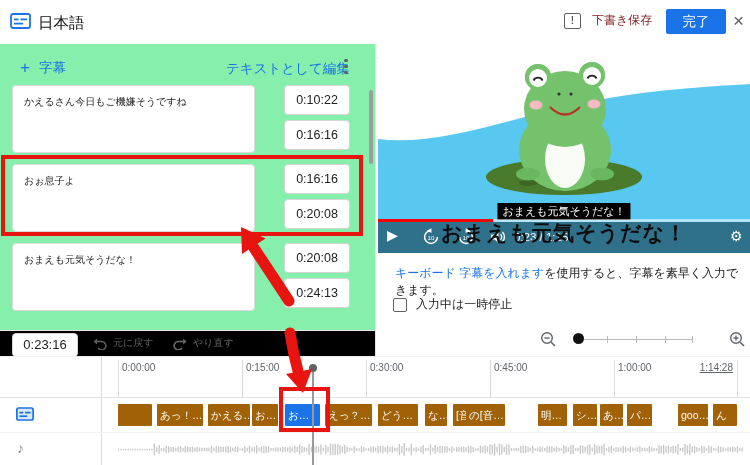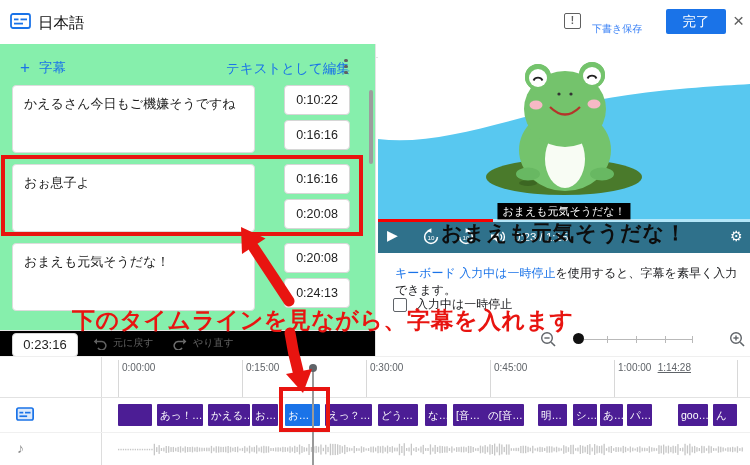--- a/index.html
+++ b/index.html
@@ -5,34 +5,34 @@
   * { margin:0; padding:0; box-sizing:border-box; }
   html,body { background:#fff; }
   body { font-family:"Liberation Sans","DejaVu Sans",sans-serif; color:#1f1f1f; }
   .app { position:relative; width:750px; height:465px; background:#fff; overflow:hidden; }
 
   
   .header { position:absolute; left:0; top:0; width:750px; height:58px; background:#fff; border-bottom:1px solid #e3e3e3; }
   .hdr-cap-icon { position:absolute; left:10px; top:13px; }
   .hdr-title { position:absolute; left:38px; top:13px; font-size:15.5px; color:#0f0f0f; }
   .feedback-icon { position:absolute; left:564px; top:13px; width:17px; height:16px; border:1.6px solid #606060; border-radius:2px; color:#606060; font-size:10px; font-weight:bold; text-align:center; line-height:13px; }
-  .save-draft { position:absolute; left:592px; top:22px; font-size:10px; color:#3b82f6; font-weight:500; cursor:pointer; }
+  .save-draft { position:absolute; left:592px; top:12px; font-size:12px; color:#7f1d1d; font-weight:500; cursor:pointer; }
   .done-btn { position:absolute; left:666px; top:9px; width:60px; height:25px; background:#1a73e8; color:#fff; font-size:13.5px; font-weight:500; text-align:center; line-height:25px; border-radius:2px; cursor:pointer; }
   .close-x { position:absolute; left:733px; top:9px; font-size:19px; color:#606060; line-height:24px; cursor:pointer; }
 
   
   .left-panel { position:absolute; left:0; top:44px; width:375px; height:286px; background:#86efac; }
   .add-sub { position:absolute; left:20px; top:14px; color:#1a73e8; font-size:13.5px; font-weight:500; cursor:pointer; }
   .add-sub .plus { font-size:17px; font-weight:400; margin-right:9px; vertical-align:-1px; }
   .edit-as-text { position:absolute; left:226px; top:16px; color:#1a73e8; font-size:13.5px; font-weight:500; cursor:pointer; }
   .more-dots { position:absolute; left:339px; top:12px; width:14px; height:22px; cursor:pointer; text-align:center; }
   .more-dots i { display:block; width:3.5px; height:3.5px; border-radius:50%; background:#606060; margin:2.6px auto; }
   .sub-list { position:absolute; left:0; top:41px; width:375px; }
   .entry { position:relative; display:flex; margin-bottom:11px; }
-  .entry-text { margin-left:12px; width:243px; height:68px; border:1px solid #dcdcdc; border-radius:4px; padding:9px 11px; font-size:13px; color:#222; line-height:1.35; background:#fff; }
+  .entry-text { margin-left:12px; width:243px; height:68px; border:1px solid #dcdcdc; border-radius:4px; padding:9px 11px; font-size:10px; color:#222; line-height:1.35; background:#fff; }
   .entry-times { margin-left:29px; width:66px; display:flex; flex-direction:column; }
   .time-box { width:66px; height:30px; border:1px solid #d6d6d6; border-radius:4px; font-size:12.5px; color:#222; text-align:center; line-height:28px; background:#fff; }
   .time-box + .time-box { margin-top:5px; }
   .panel-scrollbar { position:absolute; left:369px; top:46px; width:4px; height:74px; background:#9d9d9d; border-radius:2px; }
 
   
   .left-bottom { position:absolute; left:0; top:330px; width:375px; height:26px; background:#000000; border-top:1px solid #e6e6e6; }
   .cur-time { position:absolute; left:12px; top:2px; width:66px; height:24px; border:1px solid #d6d6d6; border-radius:4px; font-size:13px; text-align:center; line-height:22px; color:#222; background:#fff; }
   .undo-g, .redo-g { position:absolute; top:5px; display:flex; align-items:center; gap:6px; color:#616161; font-size:10px; cursor:pointer; }
   .undo-g { left:93px; } .redo-g { left:173px;justify-content:space-between; }
@@ -65,21 +65,21 @@
   .z-tick { position:absolute; top:8px; width:1.4px; height:7px; background:#b9b9b9; }
   .z-thumb { position:absolute; left:33px; top:5px; width:11px; height:11px; border-radius:50%; background:#111; cursor:pointer; }
 
   
   .timeline { position:absolute; left:0; top:356px; width:750px; height:109px; background:#fff; border-top:1px solid #efefef; }
   .tl-vdiv { position:absolute; left:101px; top:0; width:1px; height:109px; background:#ddd; }
   .ruler-border { position:absolute; left:0; top:40px; width:750px; height:1px; background:#e2e2e2; }
   .row-border { position:absolute; left:0; top:75px; width:750px; height:1px; background:#f0f0f0; }
   .tick-line { position:absolute; top:3px; width:1px; height:37px; background:#d8d8d8; }
   .tick-label { position:absolute; top:5px; font-size:10px; color:#5f6368; white-space:nowrap; }
-  .seg { position:absolute; top:47px; height:22px; background:#4c1d95; color:#fff; font-size:10.5px; line-height:22px; padding:0 3px; overflow:hidden; white-space:nowrap; border-radius:1px; cursor:pointer; }
+  .seg { position:absolute; top:47px; height:22px; background:#a16207; color:#fff; font-size:10.5px; line-height:22px; padding:0 3px; overflow:hidden; white-space:nowrap; border-radius:1px; cursor:pointer; }
   .seg.sel { background:#1a73e8; }
   .gutter-cap-icon { position:absolute; left:16px; top:50px; }
   .gutter-note { position:absolute; left:17px; top:83px; font-size:14px; color:#8a8a8a; }
   .waveform { position:absolute; left:101px; top:76px; width:649px; height:33px; cursor:pointer; }
   .playhead-line { position:absolute; top:11px; width:1.5px; height:98px; background:#9a9a9a; z-index:8; }
   .playhead-dot { position:absolute; top:7px; width:8px; height:8px; border-radius:50%; background:#5f6368; z-index:8; cursor:grab; }
 
   
   .anno { position:absolute; inset:0; z-index:60; pointer-events:none; }
   .anno-text { position:absolute; left:72px; top:305px; font-size:23px; font-weight:800; color:#e81410; white-space:nowrap; letter-spacing:0.5px; }
@@ -210,21 +210,21 @@
           <polygon points="1,4.5 4.5,4.5 8.5,1 8.5,13 4.5,9.5 1,9.5" fill="#fff"></polygon>
           <path d="M10.5,4.2 A4,4 0 0 1 10.5,9.8" fill="none" stroke="#fff" stroke-width="1.4"></path>
           <path d="M12.4,2 A7.2,7.2 0 0 1 12.4,12" fill="none" stroke="#fff" stroke-width="1.4"></path>
         </svg>
       <span class="time-disp">0:23 / 1:15</span>
       <span class="gear">⚙</span>
     </div>
     <div class="cap-big">おまえも元気そうだな！</div>
   </div>
 
-  <div class="tip-line"><span class="lnk">キーボード 入力中は一時停止</span><span>を使用すると、字幕を素早く入力できます。</span></div>
+  <div class="tip-line"><span class="lnk">キーボード 字幕を入れます</span><span>を使用すると、字幕を素早く入力できます。</span></div>
   <div class="pause-row">
     <input type="checkbox" style="">
     <span>入力中は一時停止</span>
   </div>
 
   <div class="zoomer">
     <svg class="mag" style="left:0" width="17" height="17" viewBox="0 0 17 17">
         <circle cx="7" cy="7" r="5.3" fill="none" stroke="#5f6368" stroke-width="1.4"></circle>
         <line x1="11.2" y1="11.2" x2="15" y2="15" stroke="#5f6368" stroke-width="1.6"></line>
         <line x1="4.4" y1="7" x2="9.6" y2="7" stroke="#5f6368" stroke-width="1.4"></line>
@@ -527,44 +527,43 @@
       <div class="tick-label" style="left: 122px;">0:00:00</div>
       <div class="tick-line" style="left: 242px;"></div>
       <div class="tick-label" style="left: 246px;">0:15:00</div>
       <div class="tick-line" style="left: 366px;"></div>
       <div class="tick-label" style="left: 370px;">0:30:00</div>
       <div class="tick-line" style="left: 490px;"></div>
       <div class="tick-label" style="left: 494px;">0:45:00</div>
       <div class="tick-line" style="left: 614px;"></div>
       <div class="tick-label" style="left: 618px;">1:00:00</div>
       <div class="tick-line" style="left: 737px;"></div>
-      <div class="tick-label" style="left: 691px; transform: translateX(-100%); text-decoration: underline;">1:14:28</div>
+      <div class="tick-label" style="left: 733px; transform: translateX(-100%); text-decoration: underline;">1:14:28</div>
       <div class="seg" style="left: 118px; width: 34px;"></div>
       <div class="seg" style="left: 157px; width: 46px;">あっ！…</div>
       <div class="seg" style="left: 208px; width: 42px;">かえる…</div>
       <div class="seg" style="left: 252px; width: 26px;">お…</div>
       <div class="seg sel" style="left: 285px; width: 35px;">お…</div>
       <div class="seg" style="left: 325px; width: 47px;">えっ？…</div>
       <div class="seg" style="left: 378px; width: 40px;">どう…</div>
       <div class="seg" style="left: 425px; width: 22px;">な…</div>
       <div class="seg" style="left: 453px; width: 35px;">[音…</div>
-      <div class="seg" style="left: 485px; width: 39px;">の[音…</div>
+      <div class="seg" style="left: 466px; width: 39px;">の[音…</div>
       <div class="seg" style="left: 538px; width: 29px;">明…</div>
       <div class="seg" style="left: 573px; width: 24px;">シ…</div>
       <div class="seg" style="left: 600px; width: 23px;">あ…</div>
       <div class="seg" style="left: 627px; width: 25px;">パ…</div>
       <div class="seg" style="left: 678px; width: 30px;">goo…</div>
       <div class="seg" style="left: 713px; width: 24px;">ん</div>
     </div>
 
   <div class="anno">
     <svg width="750" height="465" viewBox="0 0 750 465">
       <rect x="3" y="157" width="358" height="77" fill="none" stroke="#e81410" stroke-width="4"></rect>
       <path d="M289,301 Q272,275 254,248" fill="none" stroke="#e81410" stroke-width="11" stroke-linecap="round"></path>
       <polygon points="241,227 265.5,238.5 242,254" fill="#e81410"></polygon>
       <path d="M290,333 Q293,353 298,371" fill="none" stroke="#e81410" stroke-width="11" stroke-linecap="round"></path>
       <polygon points="303,393 312,369 286,374" fill="#e81410"></polygon>
       <rect x="281" y="389" width="47" height="41" fill="none" stroke="#e81410" stroke-width="4"></rect>
     </svg>
-    <div class="anno-text">下のタイムラインを見ながら、字幕を入れます</div>
   </div>
 
 </div>
 
 </body></html>

